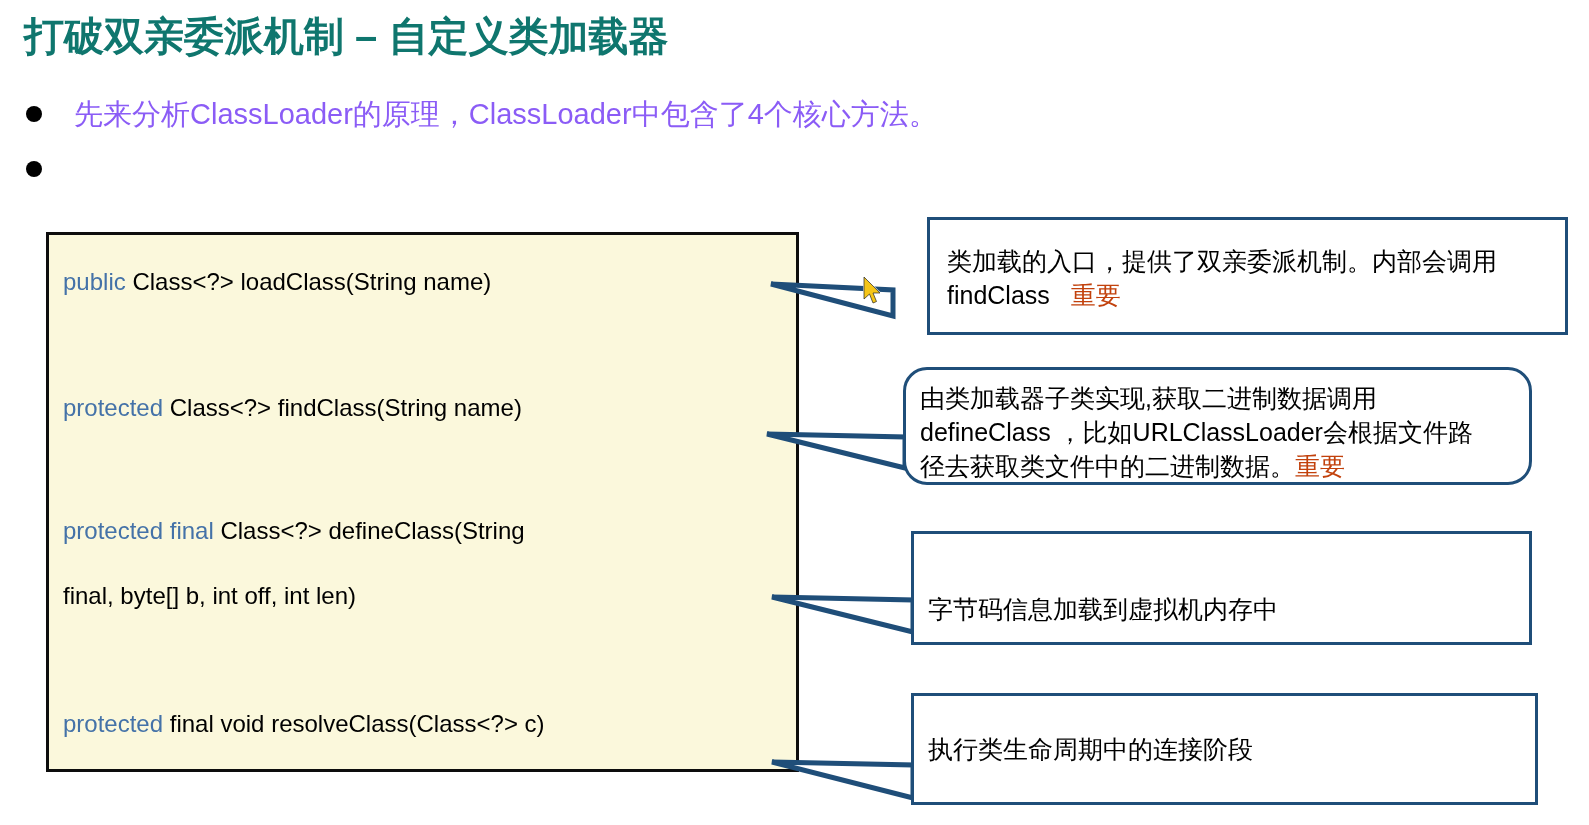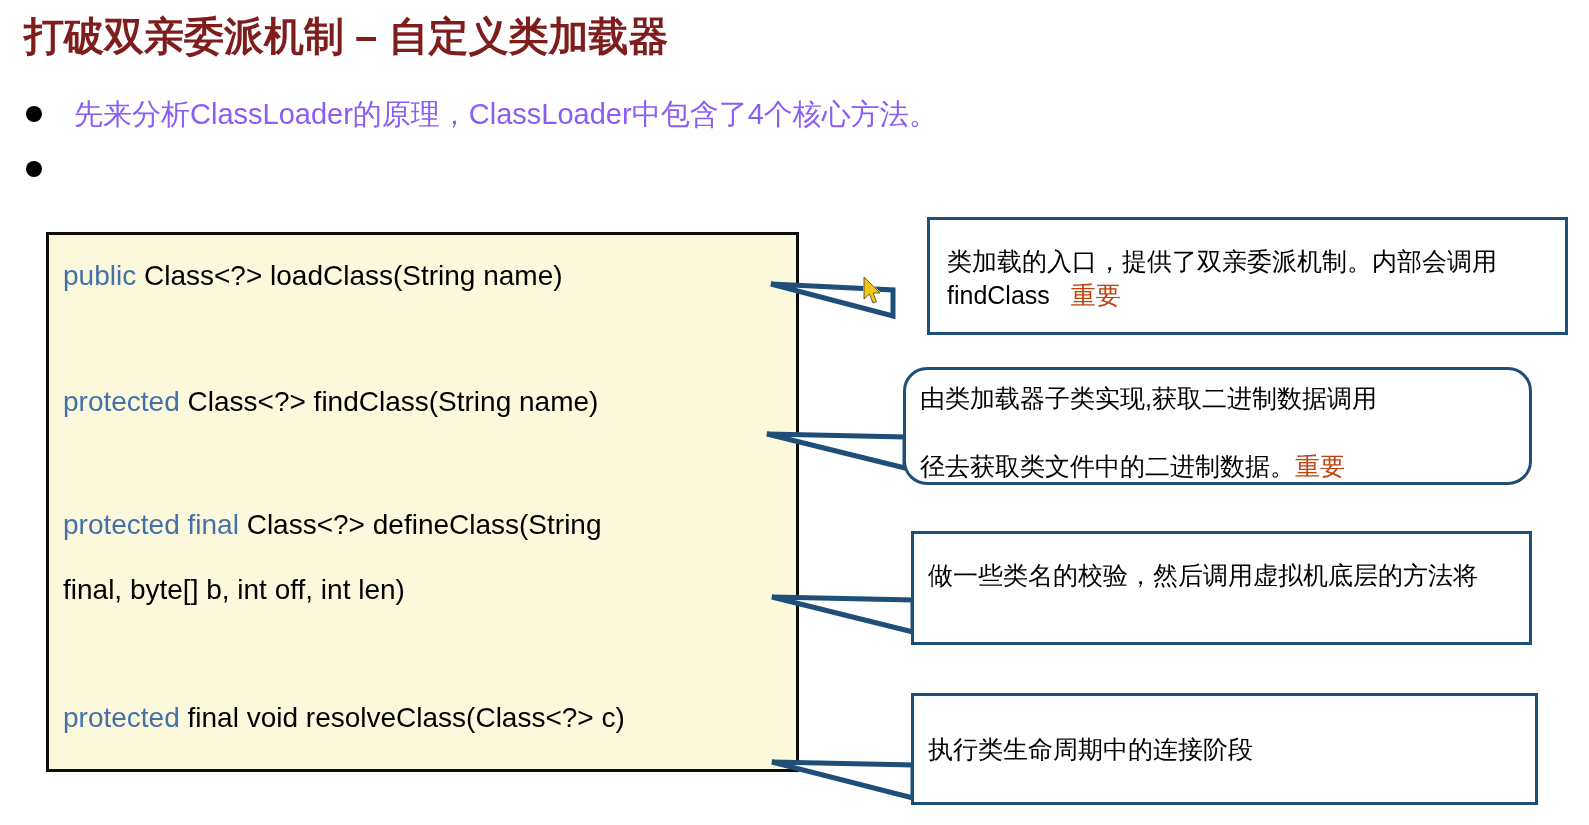--- a/index.html
+++ b/index.html
@@ -16,21 +16,21 @@
     -webkit-font-smoothing: antialiased;
   }
 
   
   #slide-title {
     position: absolute;
     left: 24px;
     top: 8px;
     font-size: 40px;
     font-weight: bold;
-    color: #7f1d1d;
+    color: #0f766e;
     letter-spacing: 0px;
     white-space: nowrap;
     line-height: 56px;
   }
 
   
   #bullet-list {
     position: absolute;
     left: 26px;
     top: 92px;
@@ -65,24 +65,25 @@
     top: 232px;
     width: 753px;
     height: 540px;
     background: #FBF8DC;
     border: 3px solid #0d0d0d;
     box-sizing: border-box;
   }
   .code-line {
     position: absolute;
     left: 14px;
-    font-size: 28px;
+    font-size: 24px;
     color: #000000;
     white-space: nowrap;
     line-height: 36px;
+    margin-top: 6px;
   }
   .kw { color: #4472A8; }
   #code-line-1 { top: 23px; }
   #code-line-2 { top: 149px; }
   #code-line-3 { top: 272px; }
   #code-line-3b { top: 337px; }
   #code-line-4 { top: 465px; }
 
   
   .callout {
@@ -186,28 +187,29 @@
 <div class="callout" id="callout-1">
   <div class="callout-text">
     <span>类加载的入口，提供了双亲委派机制。内部会调用</span><br>
     <span>findClass</span><span>&nbsp;&nbsp;&nbsp;</span><span class="imp">重要</span>
   </div>
 </div>
 
 <div class="callout" id="callout-2">
   <div class="callout-text">
     <span>由类加载器子类实现,获取二进制数据调用</span><br>
+    <span>defineClass ，比如URLClassLoader会根据文件路</span><br>
+    <span>径去获取类文件中的二进制数据。</span><span class="imp">重要</span>
+  </div>
+</div>
+
+<div class="callout" id="callout-3">
+  <div class="callout-text">
     <br>
-    <span>径去获取类文件中的二进制数据。</span><span class="imp">重要</span>
-  </div>
-</div>
-
-<div class="callout" id="callout-3">
-  <div class="callout-text">
-    <span>做一些类名的校验，然后调用虚拟机底层的方法将</span><br>
+    <span>字节码信息加载到虚拟机内存中</span>
   </div>
 </div>
 
 <div class="callout" id="callout-4">
   <div class="callout-text">
     <span>执行类生命周期中的连接阶段</span>
   </div>
 </div>
 
 <svg id="mouse-cursor" viewBox="0 0 22 30" width="22" height="30">

